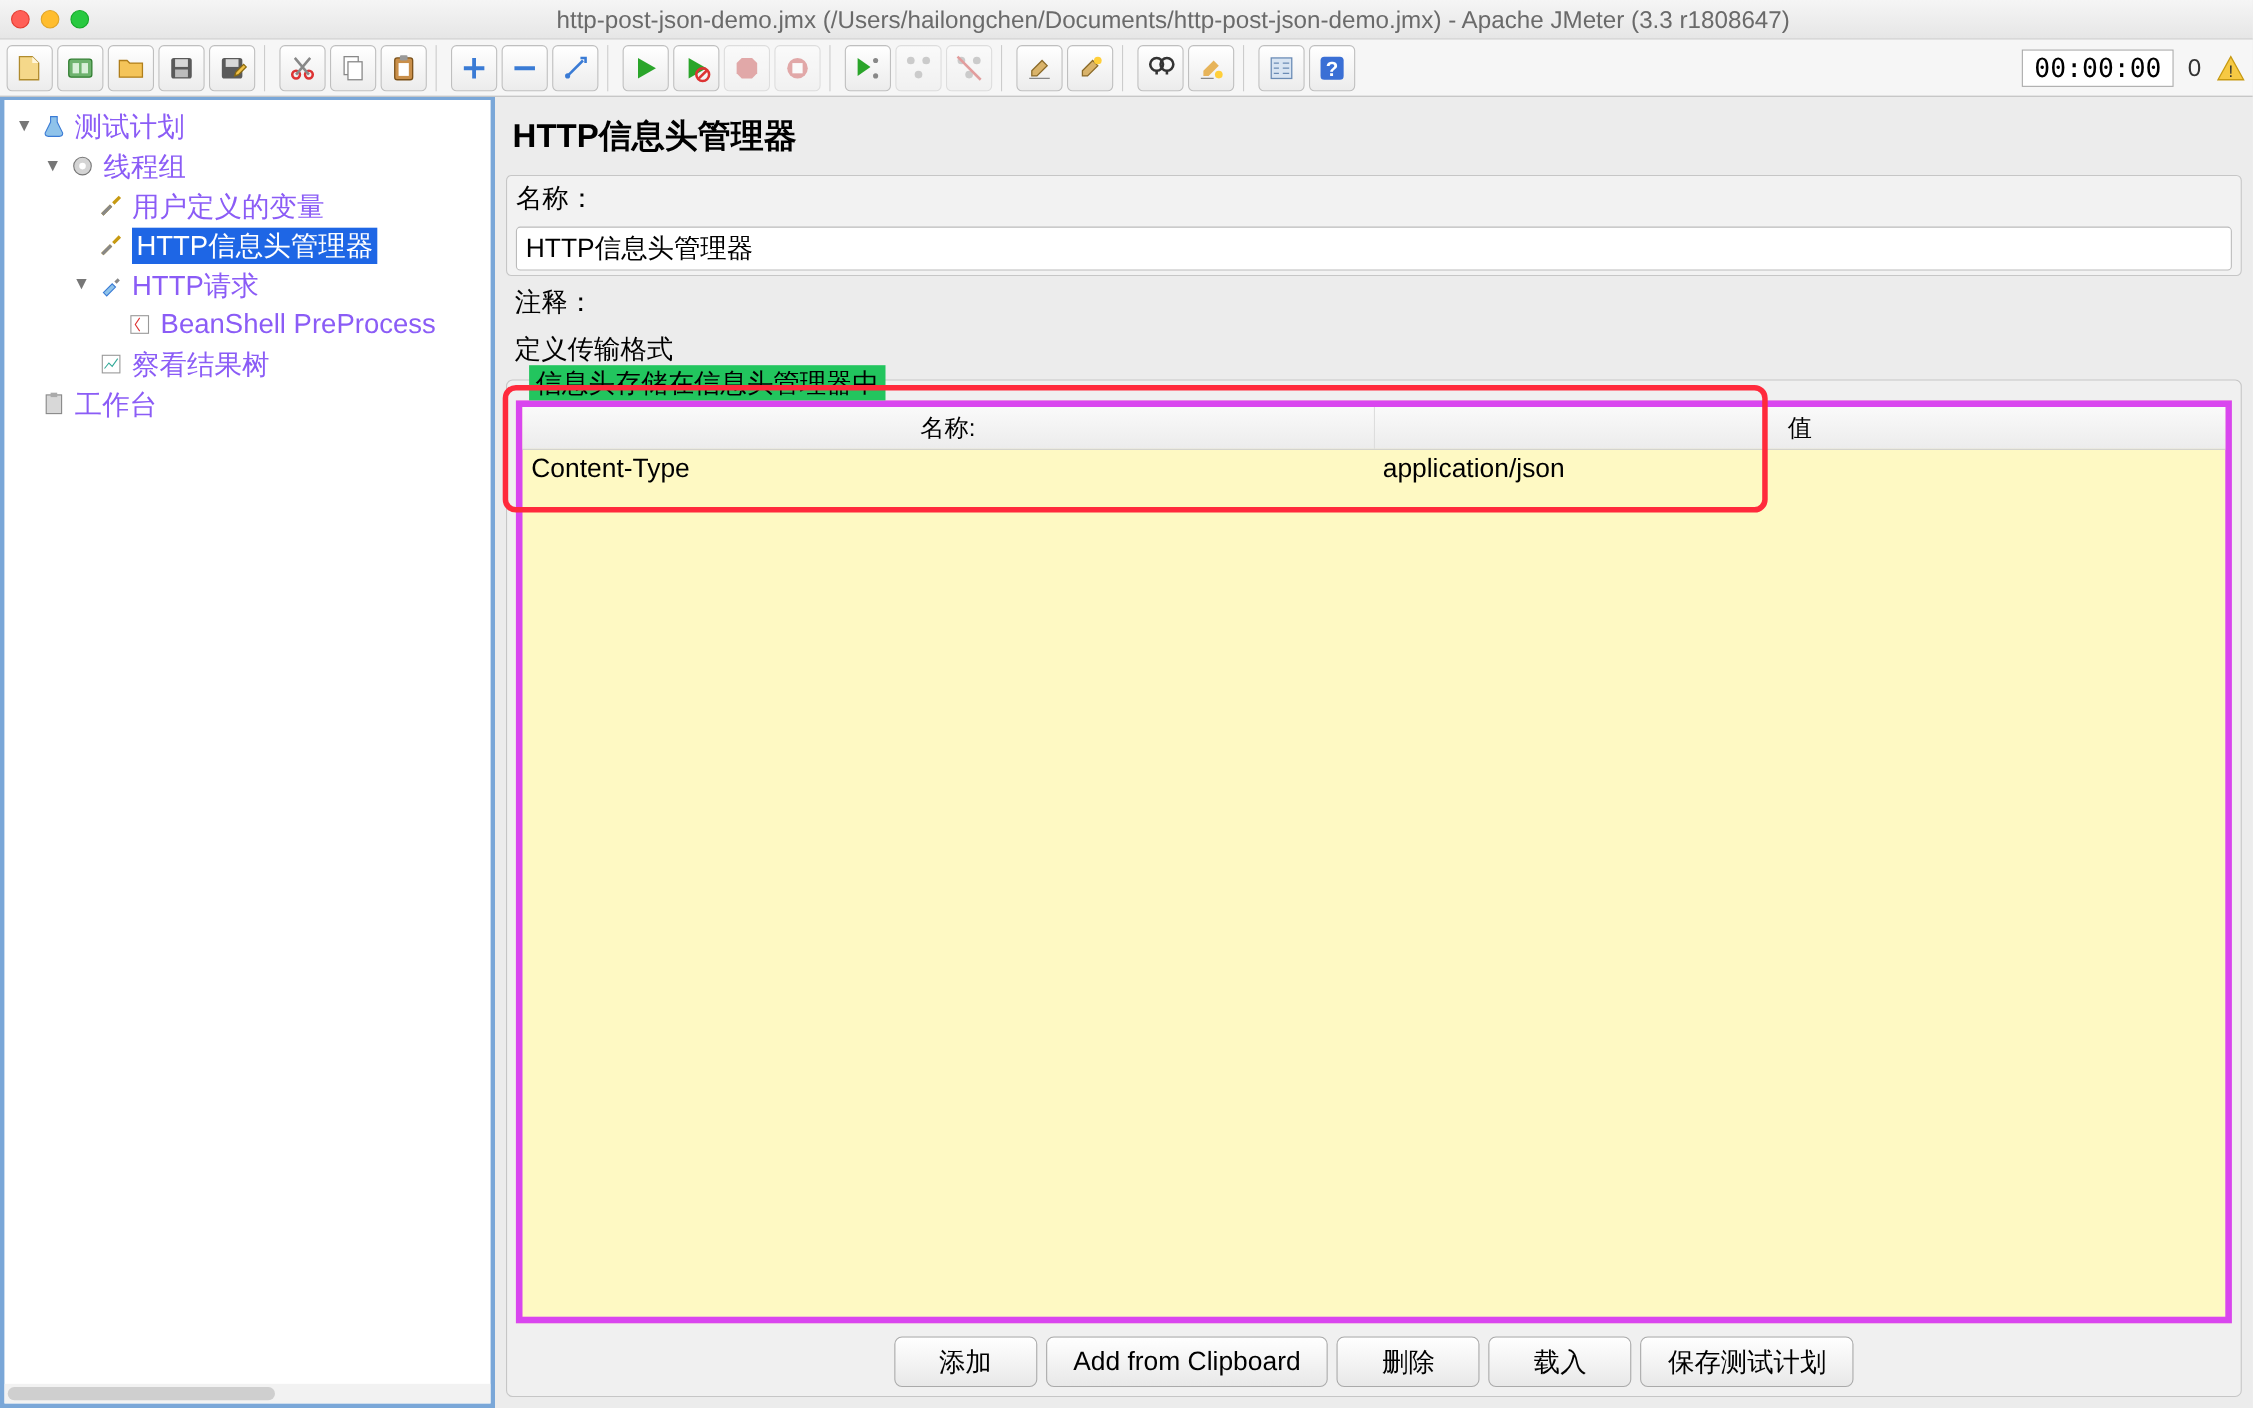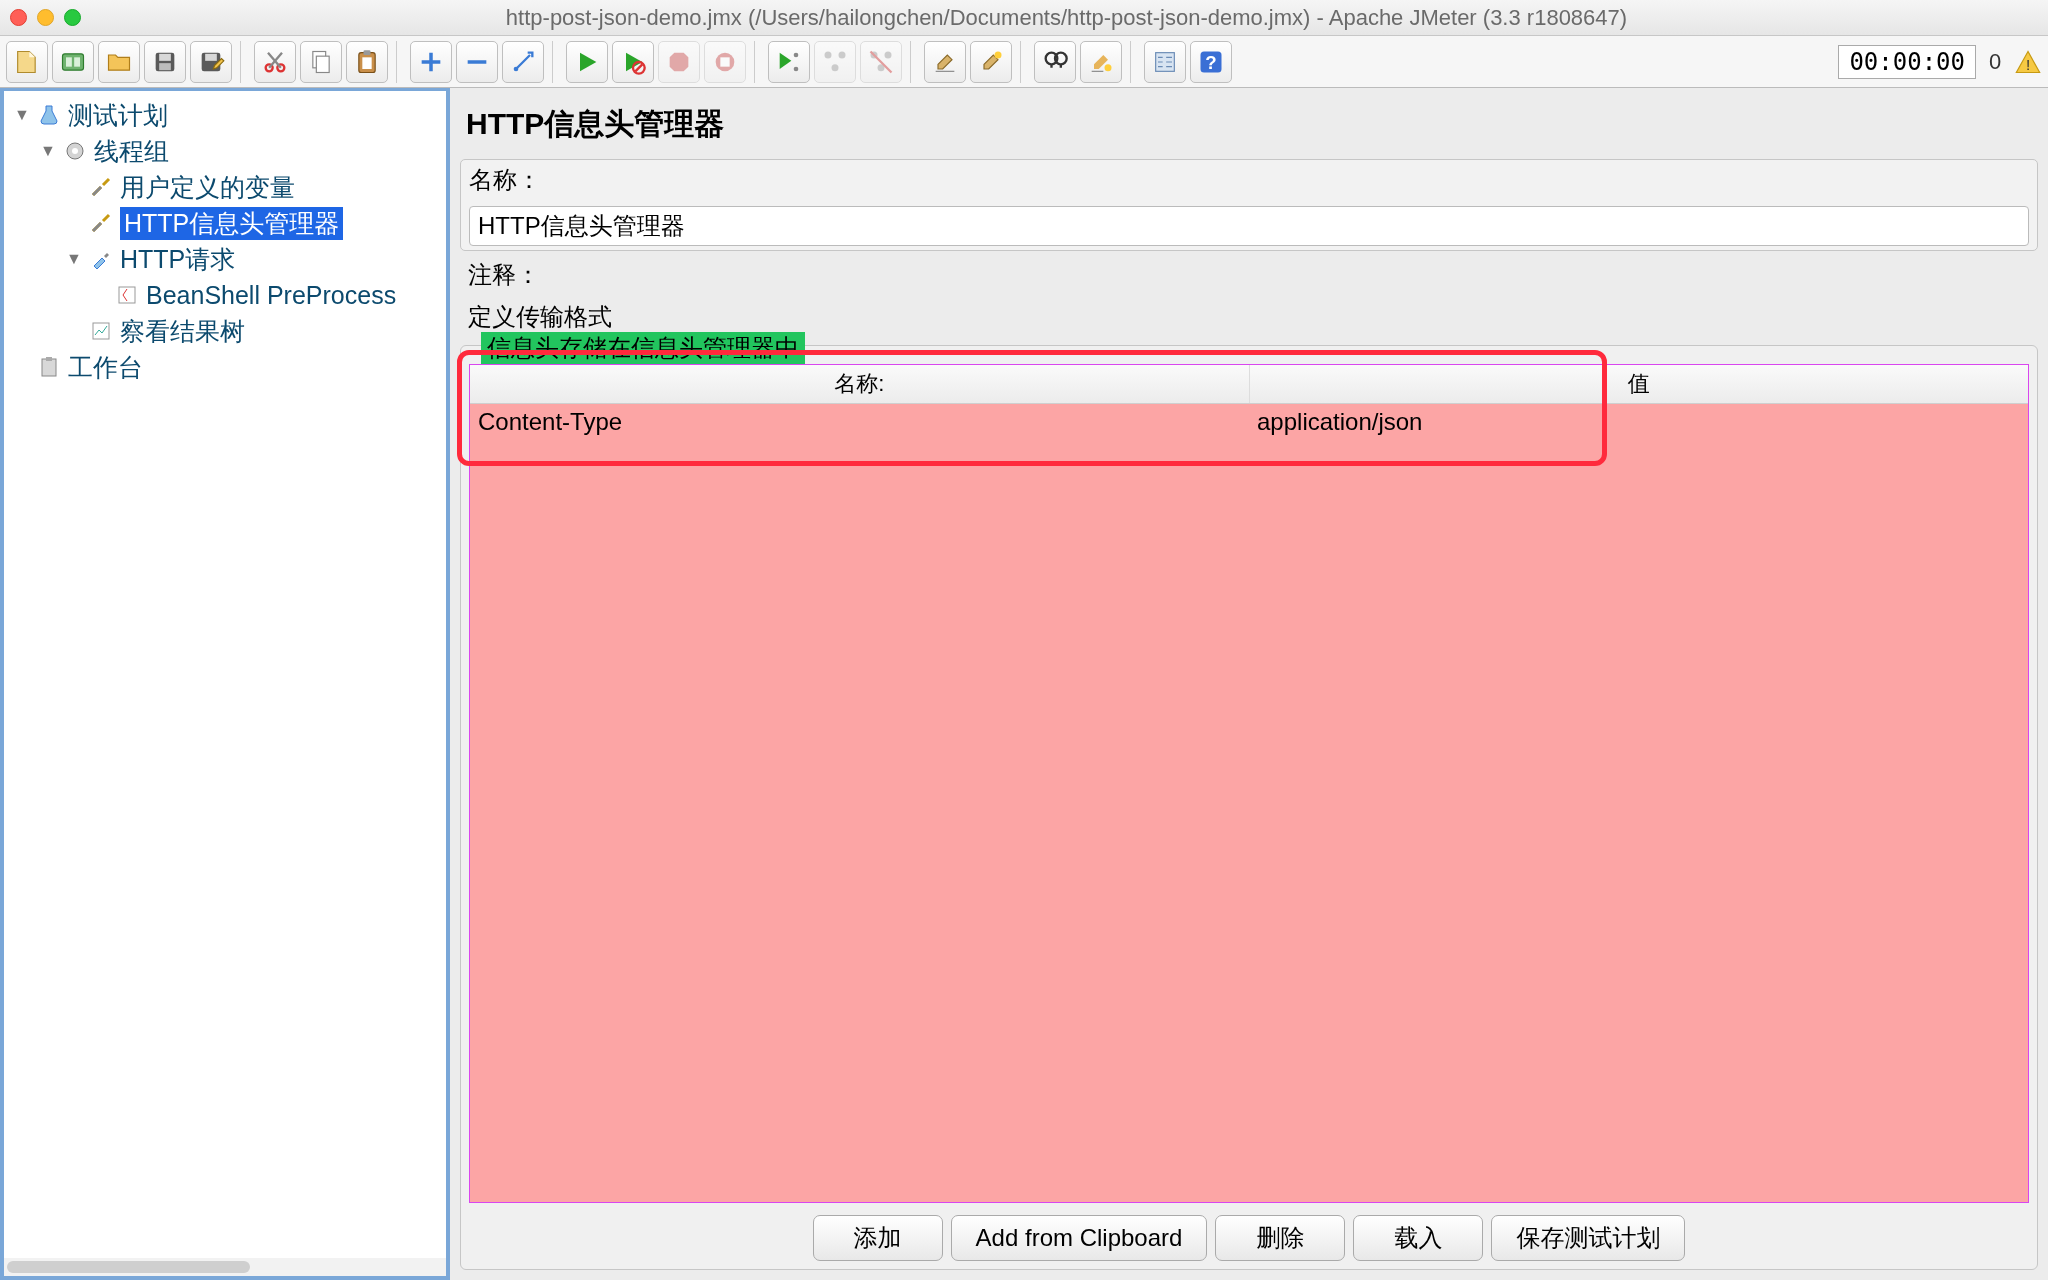--- a/index.html
+++ b/index.html
@@ -22,37 +22,37 @@
 .warn { display:flex; align-items:center; justify-content:center; }
 
 .body { flex:1; display:flex; overflow:hidden; }
 .tree-pane { width: 450px; background:#fff; border:4px solid #7aa7d8; border-top-width:3px; overflow:auto; padding-top:6px; position:relative; }
 .tree ul { list-style:none; padding-left: 26px; }
 .tree > ul { padding-left: 6px; }
 .tree li { white-space: nowrap; }
 .row { display:flex; align-items:center; height:36px; gap:6px; padding-left:4px; cursor:default; }
 .disclose { width:16px; color:#777; font-size:16px; display:inline-block; text-align:center; }
 .tree-icon { width:26px; height:26px; display:inline-flex; align-items:center; justify-content:center; }
-.tree-label { font-size:25px; color:#0c4a6e; }
+.tree-label { font-size:25px; color:#8b5cf6; }
 .tree-label.sel { background:#1e66e5; color:#fff; padding:0 4px; }
 .hscroll { position:absolute; bottom:0; left:0; right:0; height:18px; background:#f2f2f2; }
 .hscroll-thumb { height:12px; margin:3px; width:55%; background:#cfcfcf; border-radius:6px; }
 
 .right-pane { flex:1; display:flex; flex-direction:column; padding: 6px 10px 10px 10px; background:#ececec; }
 .panel-title { font-size:30px; font-weight:bold; padding:10px 6px 14px 6px; }
 .field-row { display:flex; gap:10px; border:1px solid #c6c6c6; border-radius:5px; padding:4px 8px; margin-bottom:6px; background:#f2f2f2;flex-direction:column; }
 .field-row .lbl { font-size:24px; width:80px; }
 .field-row .val { flex:1; font-size:24px; background:#fff; border:1px solid #bbb; border-radius:4px; padding:3px 8px; }
 .field-row.noborder { border:none; background:transparent; padding:2px 8px; }
 .field-row.noborder .val { border:none; background:transparent; padding:0; }
 
 .group { flex:1; border:1px solid #c6c6c6; border-radius:6px; margin-top:4px; position:relative; display:flex; flex-direction:column; padding:18px 8px 8px 8px; background:#f0f0f0; }
 .group-title { position:absolute; top:-14px; left:20px; background:#22c55e; padding:0 6px; font-size:24px; }
 
-.table-wrap { flex:1; border:1px solid #d946ef; background:#fca5a5; display:flex; flex-direction:column; }
+.table-wrap { flex:1; border:6px solid #d946ef; background:#fef9c3; display:flex; flex-direction:column; }
 .thead { display:flex; background:linear-gradient(#fafafa,#ececec); border-bottom:1px solid #cfcfcf; }
 .thead .th { flex:1; text-align:center; font-size:22px; padding:4px 0; border-right:1px solid #ddd; }
 .thead .th:last-child { border-right:none; }
 .trow { display:flex; }
 .trow .td { flex:1; font-size:24px; padding:4px 8px; }
 .highlight-box { position:absolute; border:5px solid #ff2a3c; border-radius:12px; pointer-events:none; }
 
 .buttons { display:flex; justify-content:center; gap:8px; padding:12px 0 0 0; }
 .btn { min-width:130px; padding:6px 24px; font-size:24px; border:1px solid #aaa; border-radius:7px; background:linear-gradient(#fff,#e8e8e8); cursor:pointer; }
 </style>

